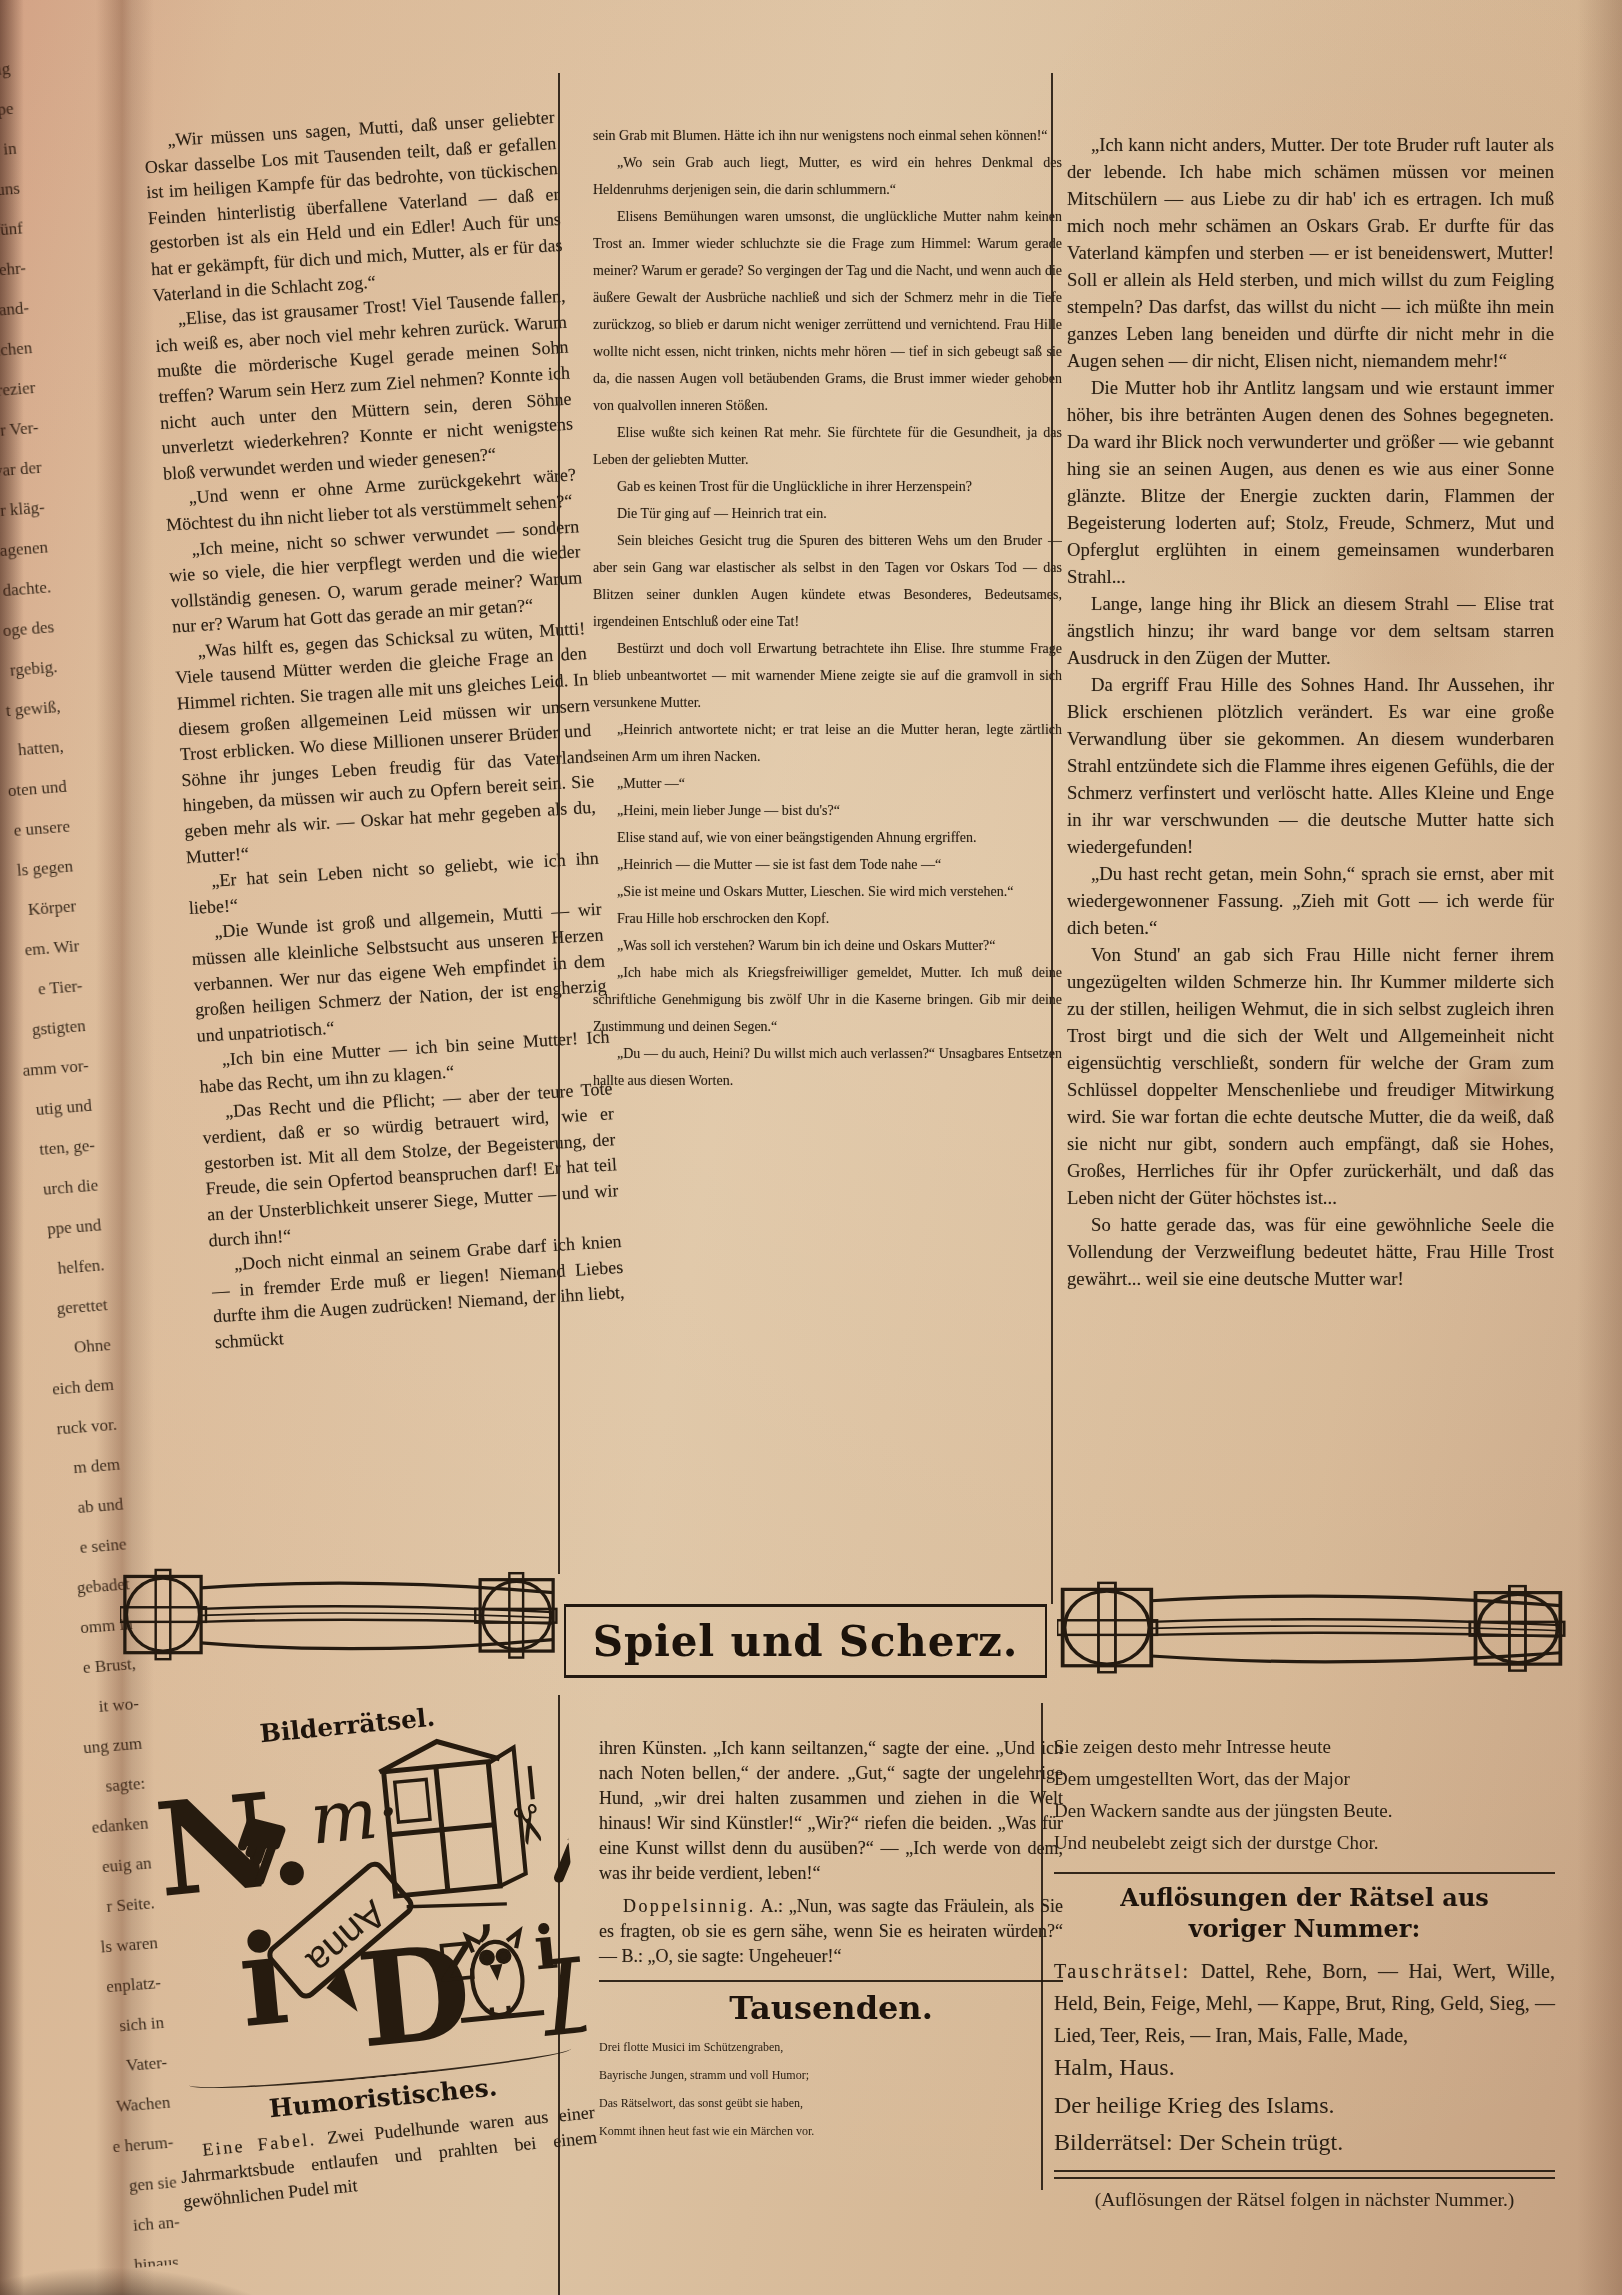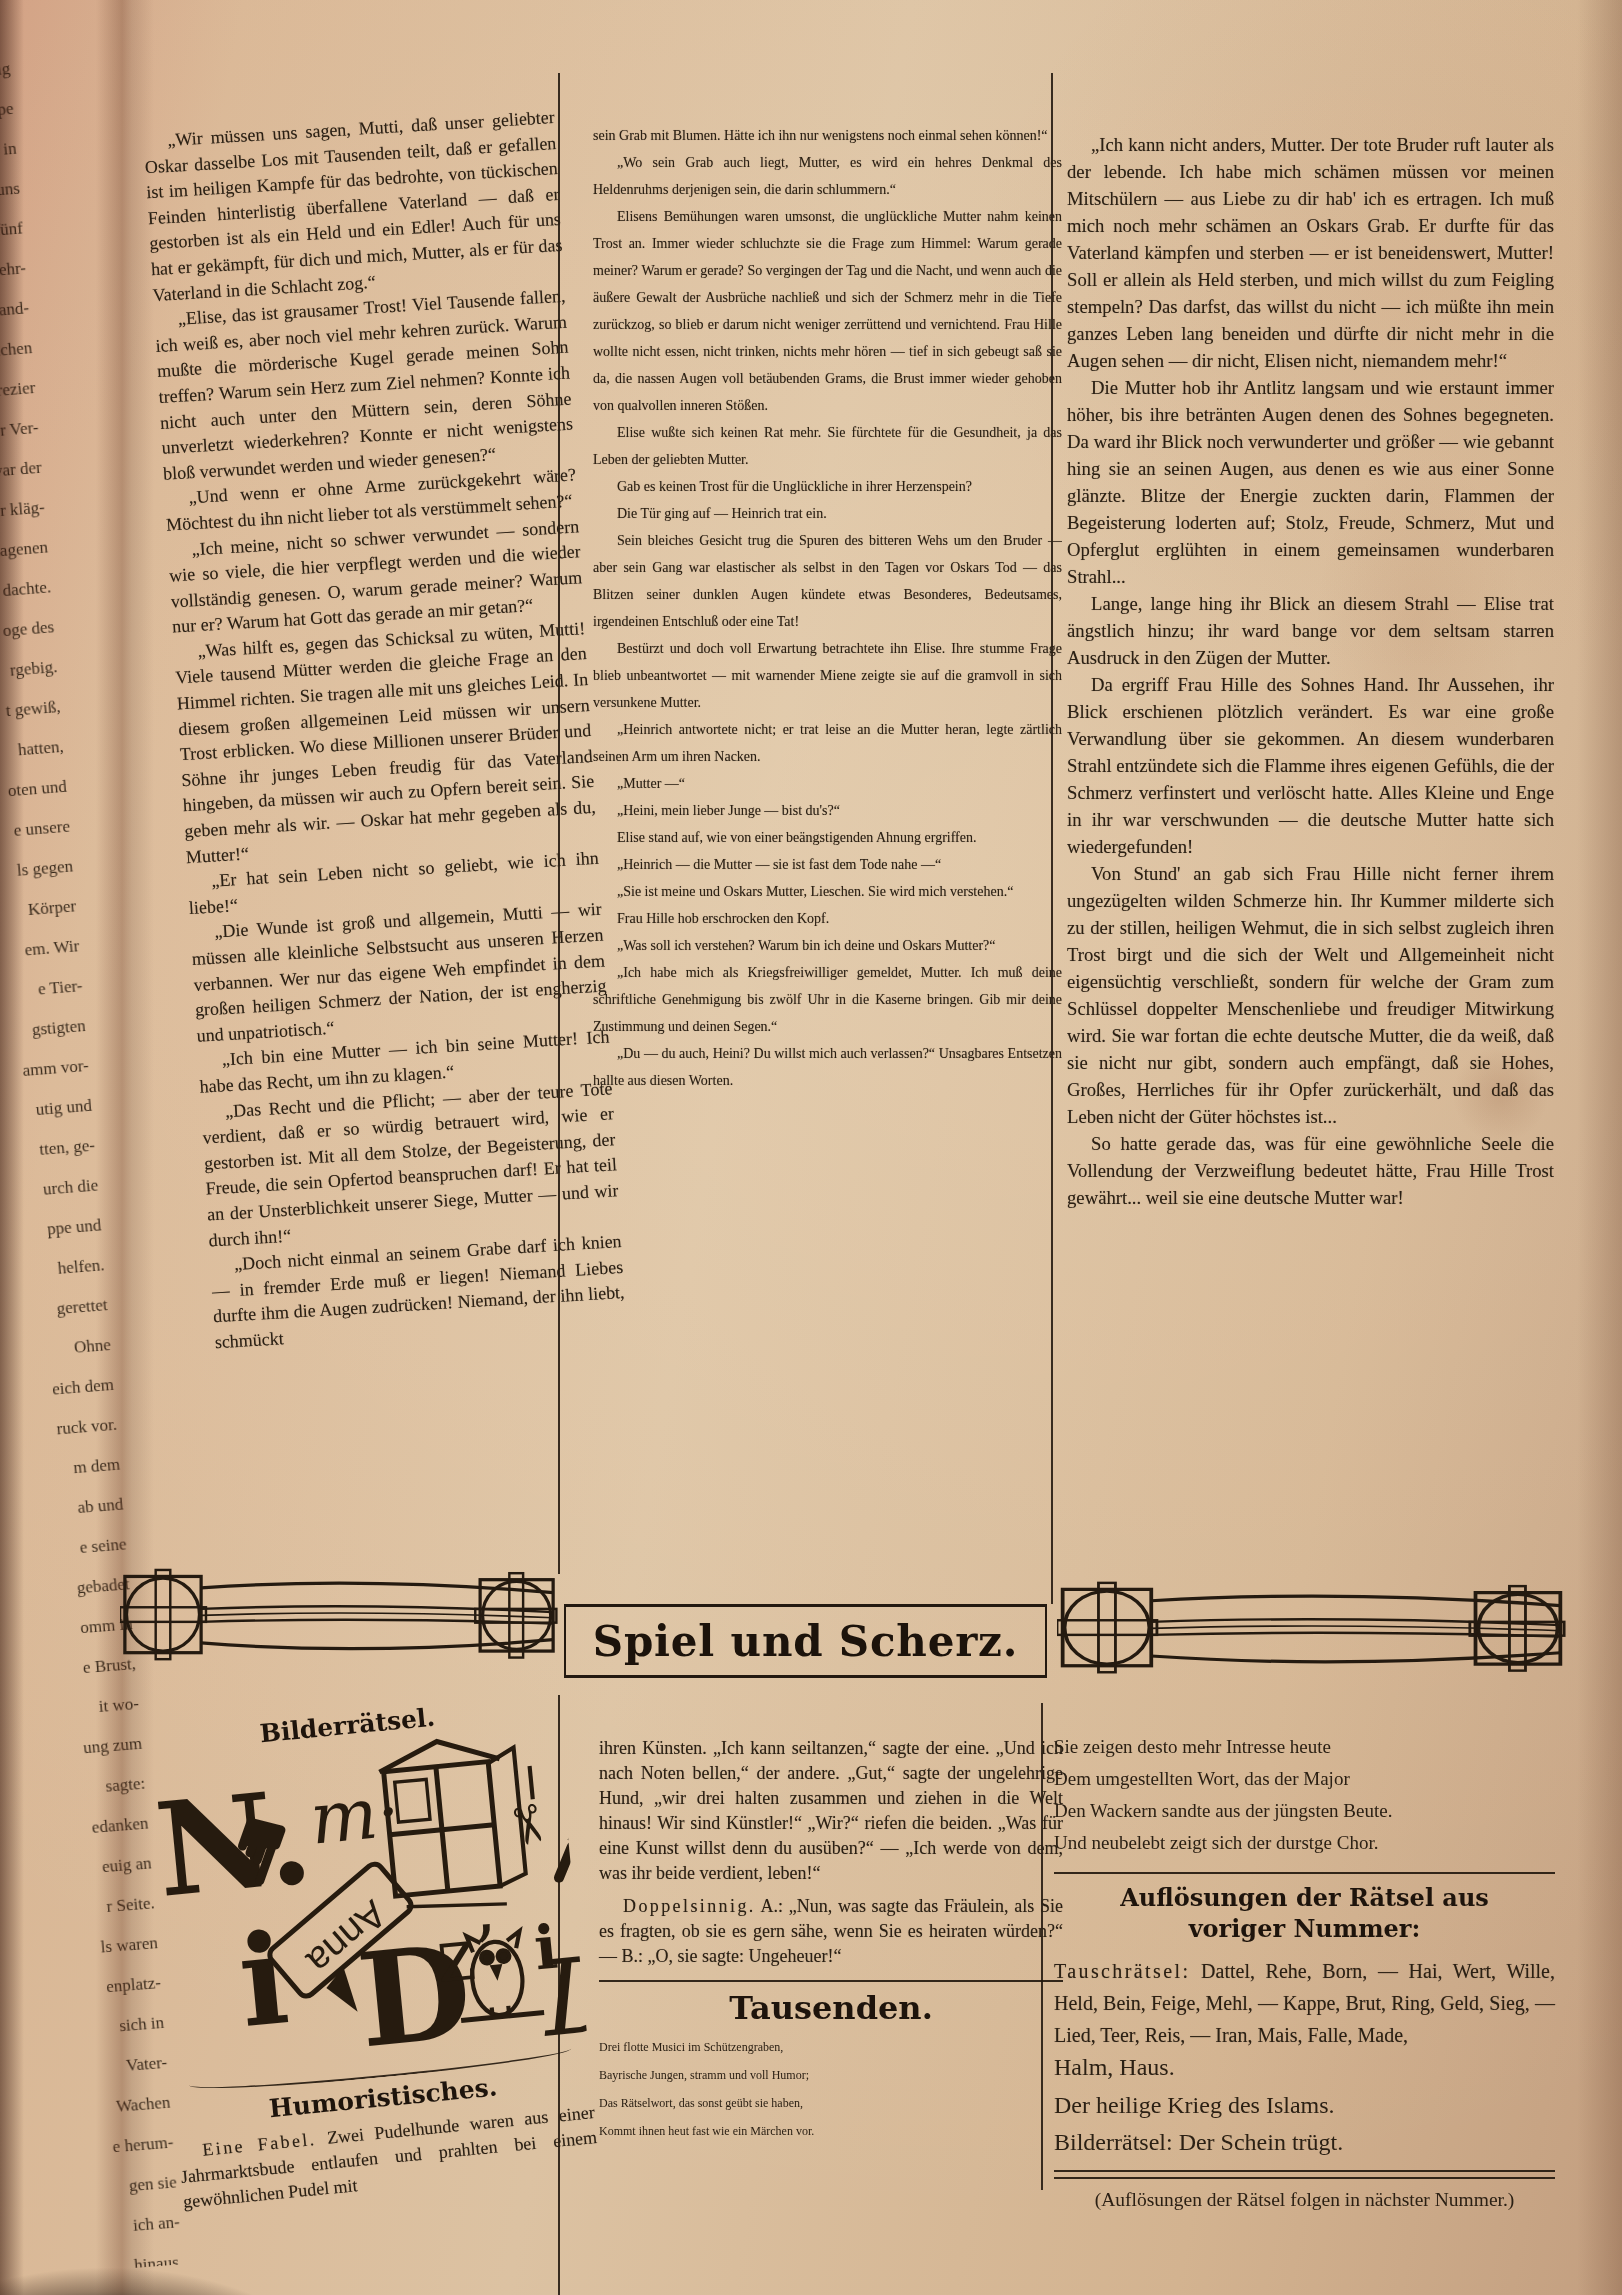--- a/index.html
+++ b/index.html
@@ -187,20 +187,21 @@
       <p>Frau Hille hob erschrocken den Kopf.</p>
       <p>„Was soll ich verstehen? Warum bin ich deine und Oskars Mutter?“</p>
       <p>„Ich habe mich als Kriegsfreiwilliger gemeldet, Mutter. Ich muß deine schriftliche Genehmigung bis zwölf Uhr in die Kaserne bringen. Gib mir deine Zustimmung und deinen Segen.“</p>
       <p>„Du — du auch, Heini? Du willst mich auch verlassen?“ Unsagbares Entsetzen hallte aus diesen Worten.</p>
     </div>
   <div id="col3" class="col">
       <p>„Ich kann nicht anders, Mutter. Der tote Bruder ruft lauter als der lebende. Ich habe mich schämen müssen vor meinen Mitschülern — aus Liebe zu dir hab' ich es ertragen. Ich muß mich noch mehr schämen an Oskars Grab. Er durfte für das Vaterland kämpfen und sterben — er ist beneidenswert, Mutter! Soll er allein als Held sterben, und mich willst du zum Feigling stempeln? Das darfst, das willst du nicht — ich müßte ihn mein ganzes Leben lang beneiden und dürfte dir nicht mehr in die Augen sehen — dir nicht, Elisen nicht, niemandem mehr!“</p>
       <p>Die Mutter hob ihr Antlitz langsam und wie erstaunt immer höher, bis ihre betränten Augen denen des Sohnes begegneten. Da ward ihr Blick noch verwunderter und größer — wie gebannt hing sie an seinen Augen, aus denen es wie aus einer Sonne glänzte. Blitze der Energie zuckten darin, Flammen der Begeisterung loderten auf; Stolz, Freude, Schmerz, Mut und Opferglut erglühten in einem gemeinsamen wunderbaren Strahl...</p>
       <p>Lange, lange hing ihr Blick an diesem Strahl — Elise trat ängstlich hinzu; ihr ward bange vor dem seltsam starren Ausdruck in den Zügen der Mutter.</p>
       <p>Da ergriff Frau Hille des Sohnes Hand. Ihr Aussehen, ihr Blick erschienen plötzlich verändert. Es war eine große Verwandlung über sie gekommen. An diesem wunderbaren Strahl entzündete sich die Flamme ihres eigenen Gefühls, die der Schmerz verfinstert und verlöscht hatte. Alles Kleine und Enge in ihr war verschwunden — die deutsche Mutter hatte sich wiedergefunden!</p>
+      <p>„Du hast recht getan, mein Sohn,“ sprach sie ernst, aber mit wiedergewonnener Fassung. „Zieh mit Gott — ich werde für dich beten.“</p>
       <p>Von Stund' an gab sich Frau Hille nicht ferner ihrem ungezügelten wilden Schmerze hin. Ihr Kummer milderte sich zu der stillen, heiligen Wehmut, die in sich selbst zugleich ihren Trost birgt und die sich der Welt und Allgemeinheit nicht eigensüchtig verschließt, sondern für welche der Gram zum Schlüssel doppelter Menschenliebe und freudiger Mitwirkung wird. Sie war fortan die echte deutsche Mutter, die da weiß, daß sie nicht nur gibt, sondern auch empfängt, daß sie Hohes, Großes, Herrliches für ihr Opfer zurückerhält, und daß das Leben nicht der Güter höchstes ist...</p>
       <p>So hatte gerade das, was für eine gewöhnliche Seele die Vollendung der Verzweiflung bedeutet hätte, Frau Hille Trost gewährt... weil sie eine deutsche Mutter war!</p>
     </div>
 
   <svg class="ornament" style="left:120px;top:1565px;" width="438" height="104" viewBox="0 0 540 128">
     <g stroke="#241a10" fill="none" stroke-width="4">
       <rect x="6" y="14" width="94" height="94"></rect>
       <circle cx="53" cy="61" r="45"></circle>
       <rect x="44" y="6" width="18" height="110" stroke-width="3"></rect>
       <rect x="0" y="52" width="106" height="18" stroke-width="3"></rect>

